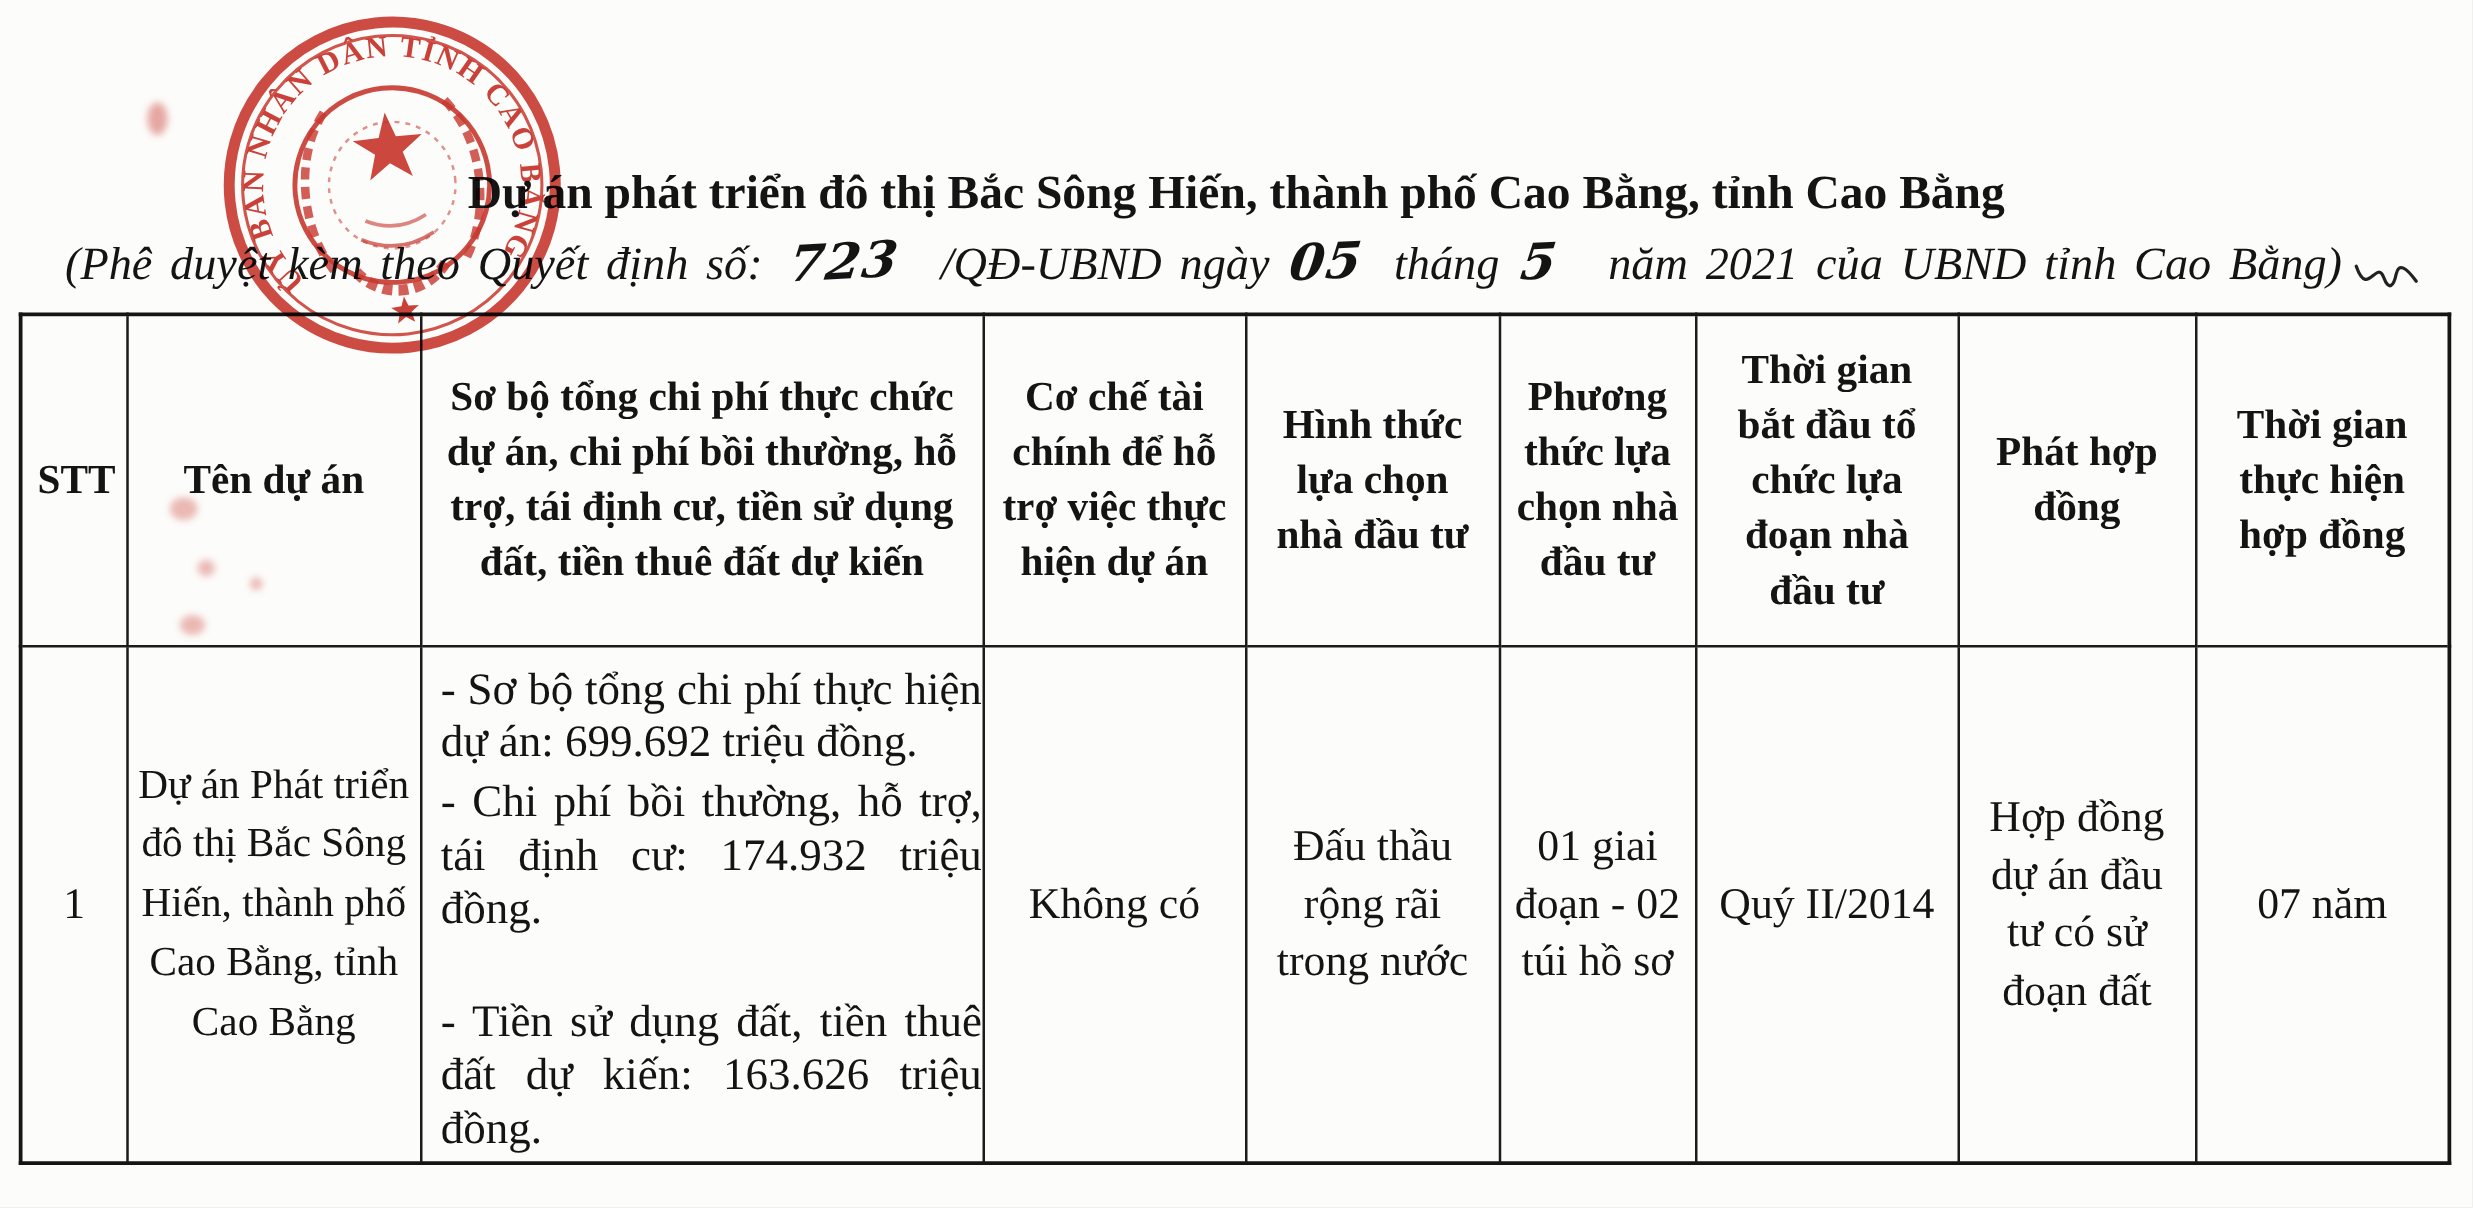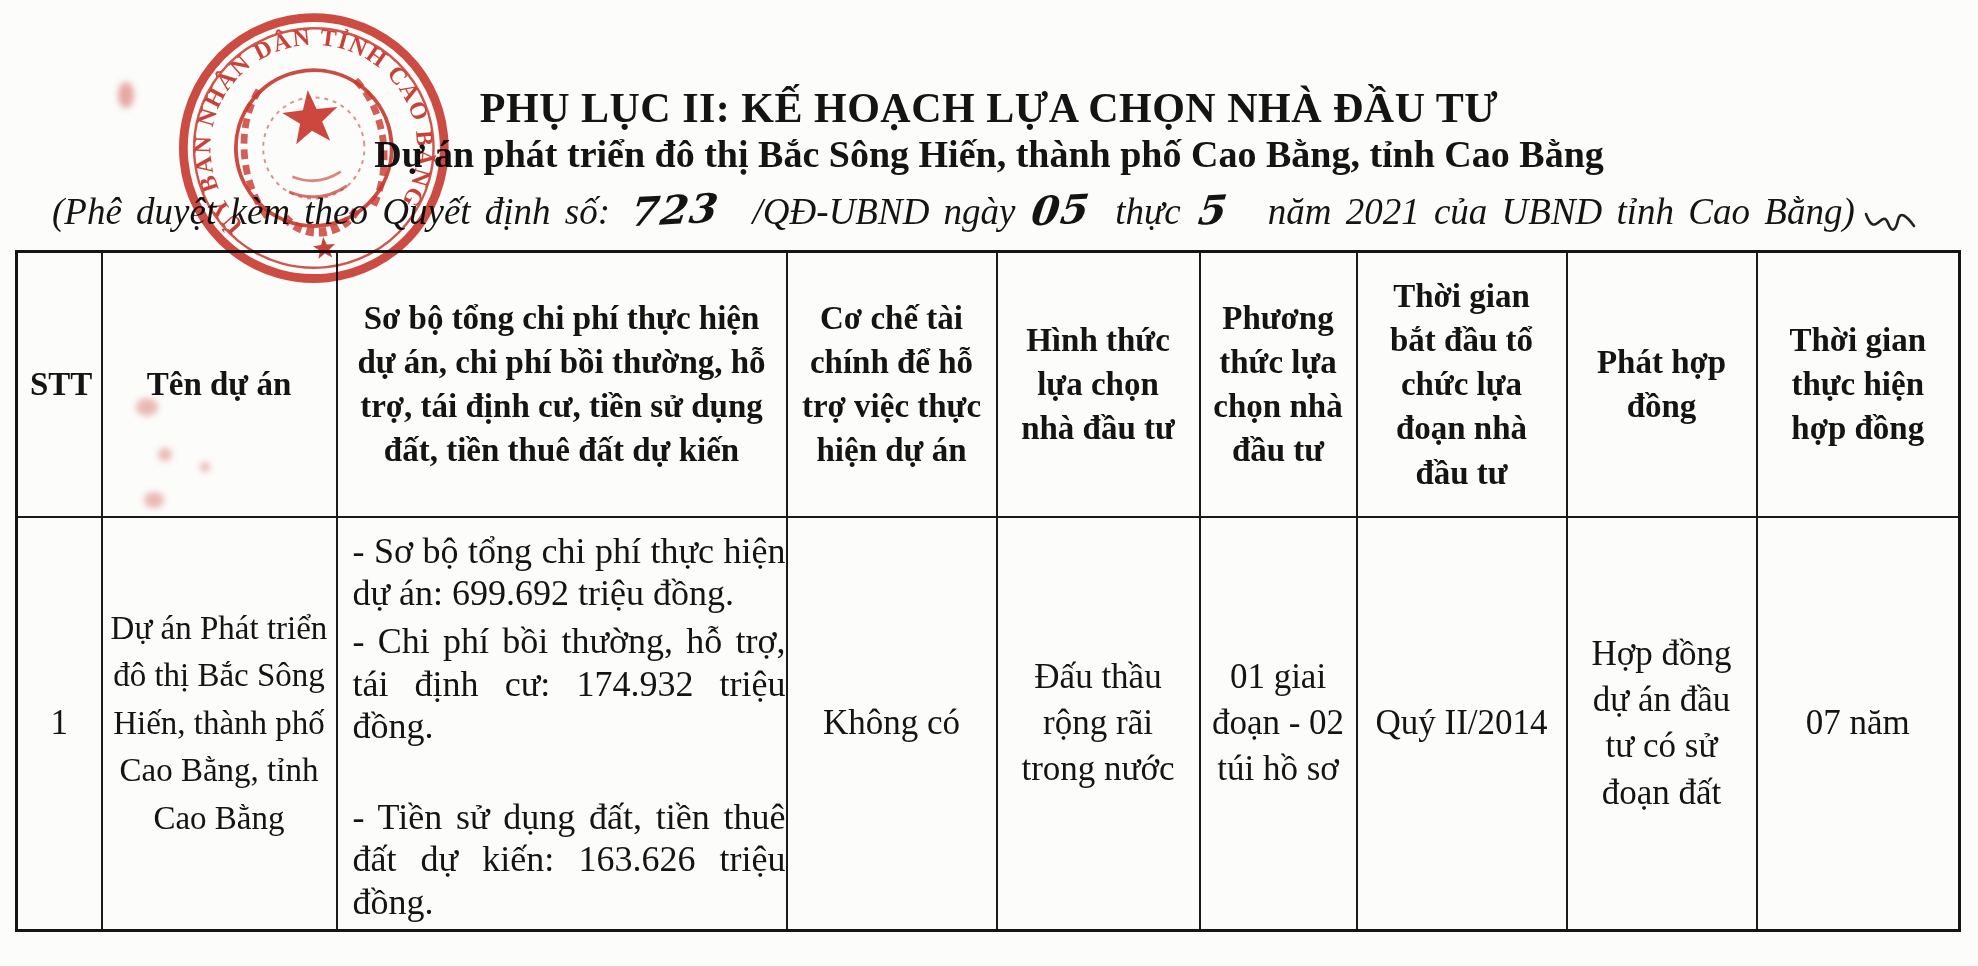--- a/index.html
+++ b/index.html
@@ -81,25 +81,24 @@
   .s2{left:158px;top:448px;width:14px;height:13px;}
   .s3{left:144px;top:492px;width:20px;height:16px;}
   .s4{left:200px;top:462px;width:10px;height:10px;}
   .s5{left:118px;top:82px;width:16px;height:26px;background:rgba(198,41,29,.4);}
 </style>
 </head>
 <body>
 
 <div class="page">
 
-  <div class="title">PHỤ LỤC II: KẾ HOẠCH LỰA CHỌN NHÀ ĐẦU TƯ</div>
   <div class="subtitle">Dự án phát triển đô thị Bắc Sông Hiến, thành phố Cao Bằng, tỉnh Cao Bằng</div>
 
   <div class="approval">
-    <span>(Phê duyệt kèm theo Quyết định số:</span><span class="hand num">723</span><span>/QĐ-UBND ngày</span><span class="hand day">05</span><span>thực</span><span class="hand month">5</span>
+    <span>(Phê duyệt kèm theo Quyết định số:</span><span class="hand num">723</span><span>/QĐ-UBND ngày</span><span class="hand day">05</span><span>tháng</span><span class="hand month">5</span>
     <span>năm 2021 của UBND tỉnh Cao Bằng)</span><svg class="squiggle" width="54" height="42" viewBox="0 0 54 42">
         <path d="M3 12 C 12 38, 19 6, 25 21 C 29 32, 33 28, 35 18 C 37 9, 43 13, 51 24" fill="none" stroke="#222" stroke-width="2.6" stroke-linecap="round"></path>
       </svg>
   </div>
 
   <table class="doc">
     <colgroup>
       <col style="width:85px">
         <col style="width:235px">
         <col style="width:450px">
@@ -107,21 +106,21 @@
         <col style="width:203px">
         <col style="width:157px">
       <col style="width:210px">
         <col style="width:190px">
         <col style="width:203px">
     </colgroup>
     <tbody>
         <tr class="hdr">
       <th class="h">STT</th>
       <th class="h">Tên dự án</th>
-      <th class="h">Sơ bộ tổng chi phí thực hiện dự án, chi phí bồi thường, hỗ trợ, tái định cư, tiền sử dụng đất, tiền thuê đất dự kiến</th>
+      <th class="h">Sơ bộ tổng chi phí thực chức dự án, chi phí bồi thường, hỗ trợ, tái định cư, tiền sử dụng đất, tiền thuê đất dự kiến</th>
       <th class="h">Cơ chế tài chính để hỗ trợ việc thực hiện dự án</th>
       <th class="h">Hình thức lựa chọn nhà đầu tư</th>
       <th class="h">Phương thức lựa chọn nhà đầu tư</th>
       <th class="h">Thời gian bắt đầu tổ chức lựa đoạn nhà đầu tư</th>
       <th class="h">Phát hợp đồng</th>
       <th class="h">Thời gian thực hiện hợp đồng</th>
     </tr>
     <tr class="body-row">
       <td class="c">1</td>
       <td class="c name">Dự án Phát triển đô thị Bắc Sông Hiến, thành phố Cao Bằng, tỉnh Cao Bằng</td>

